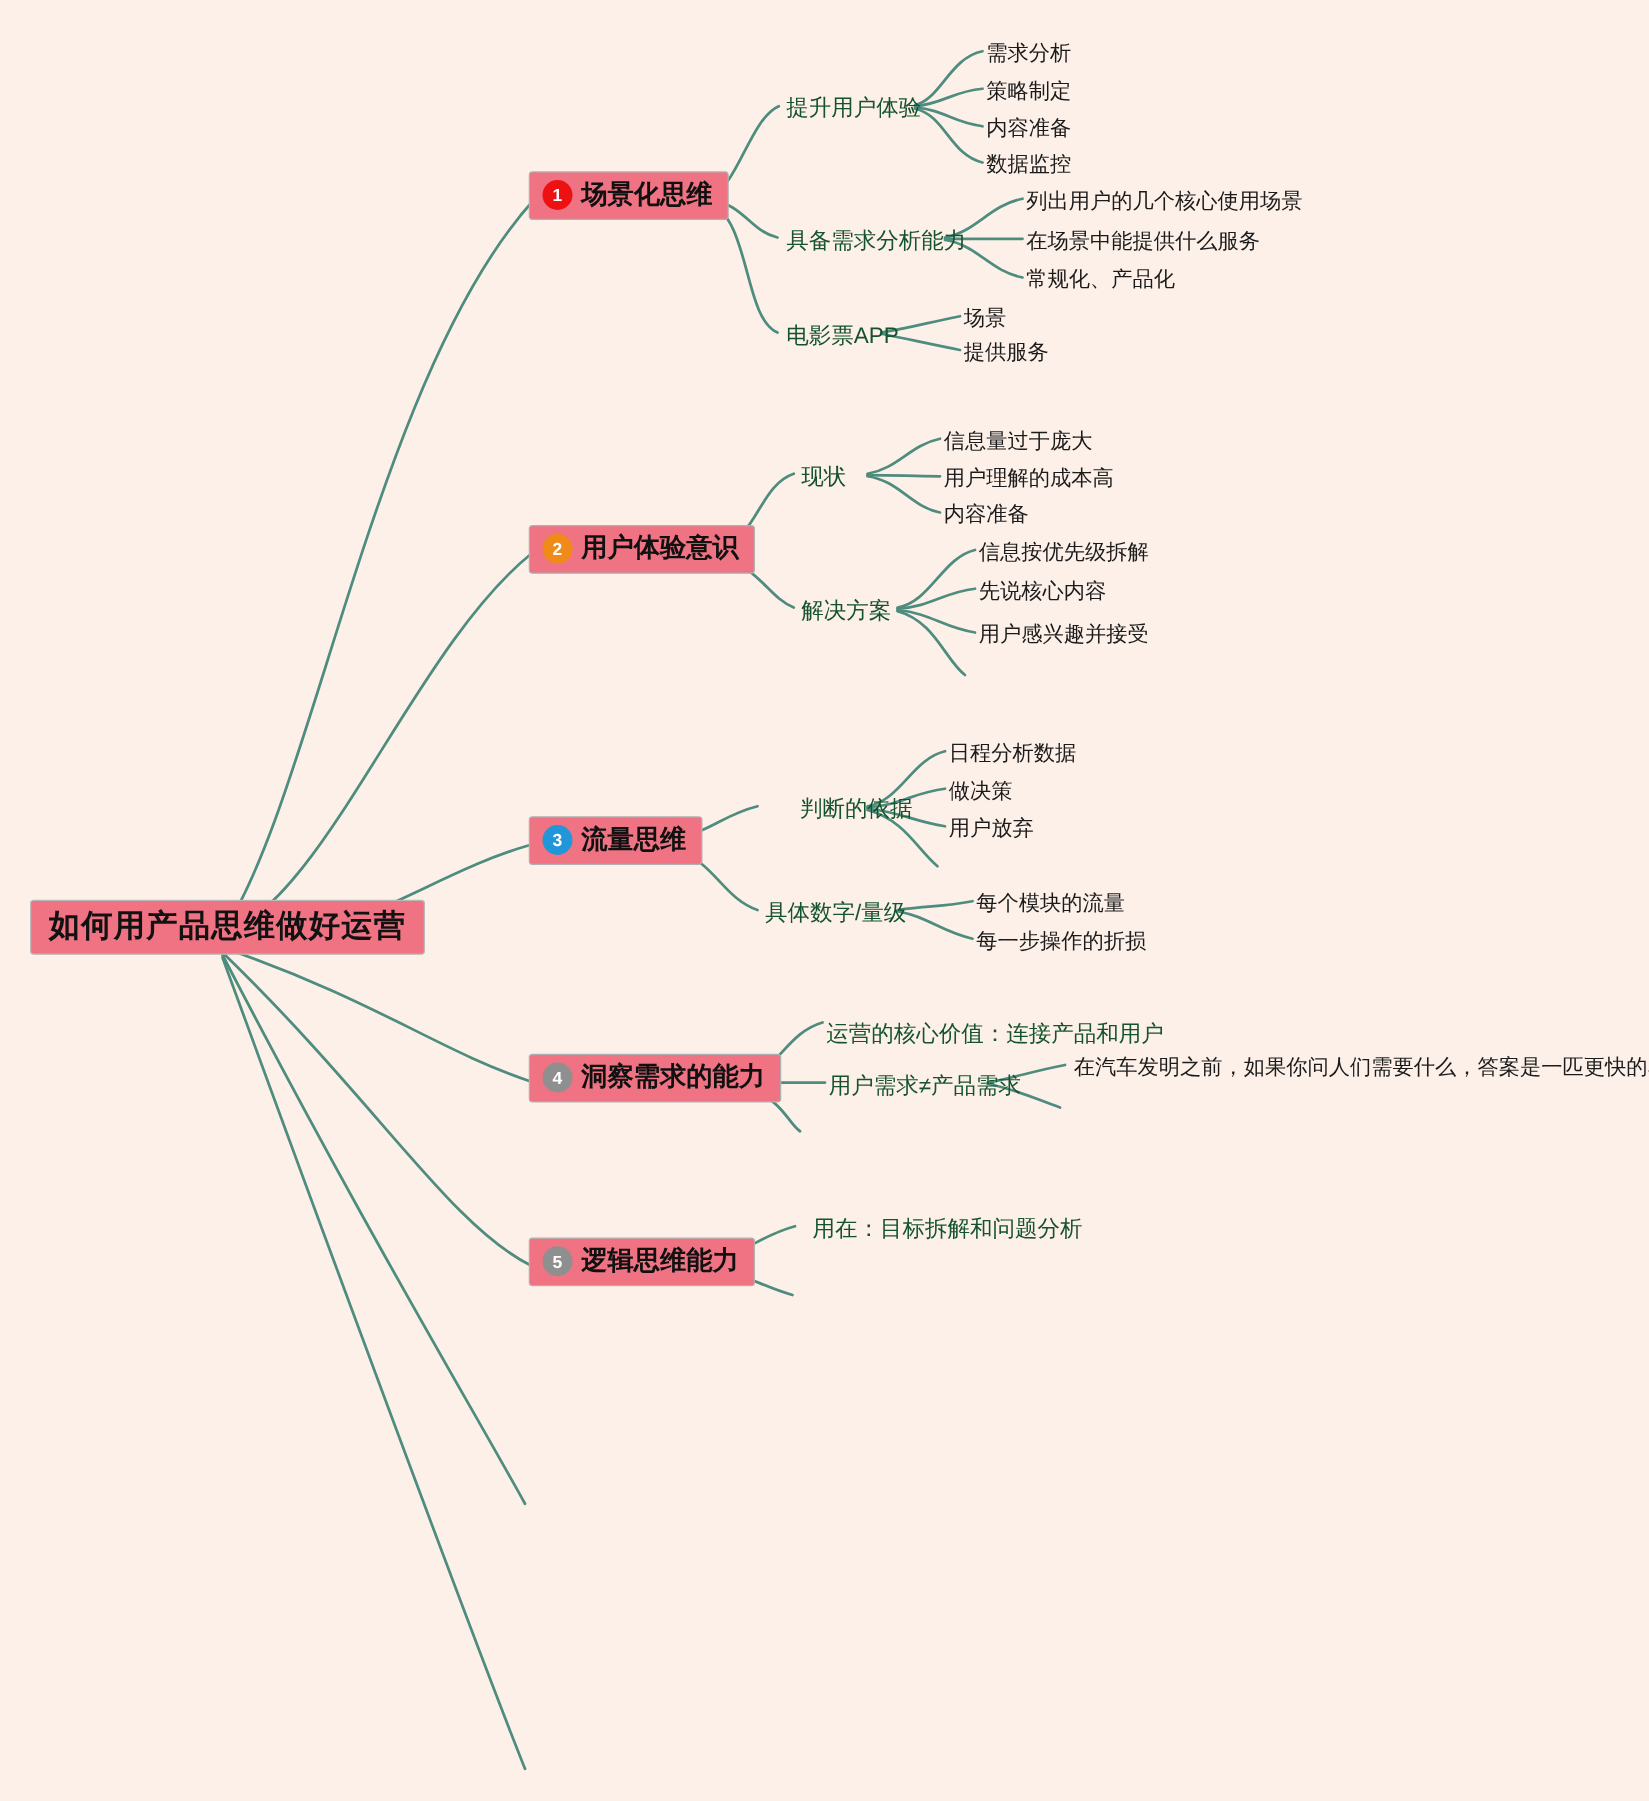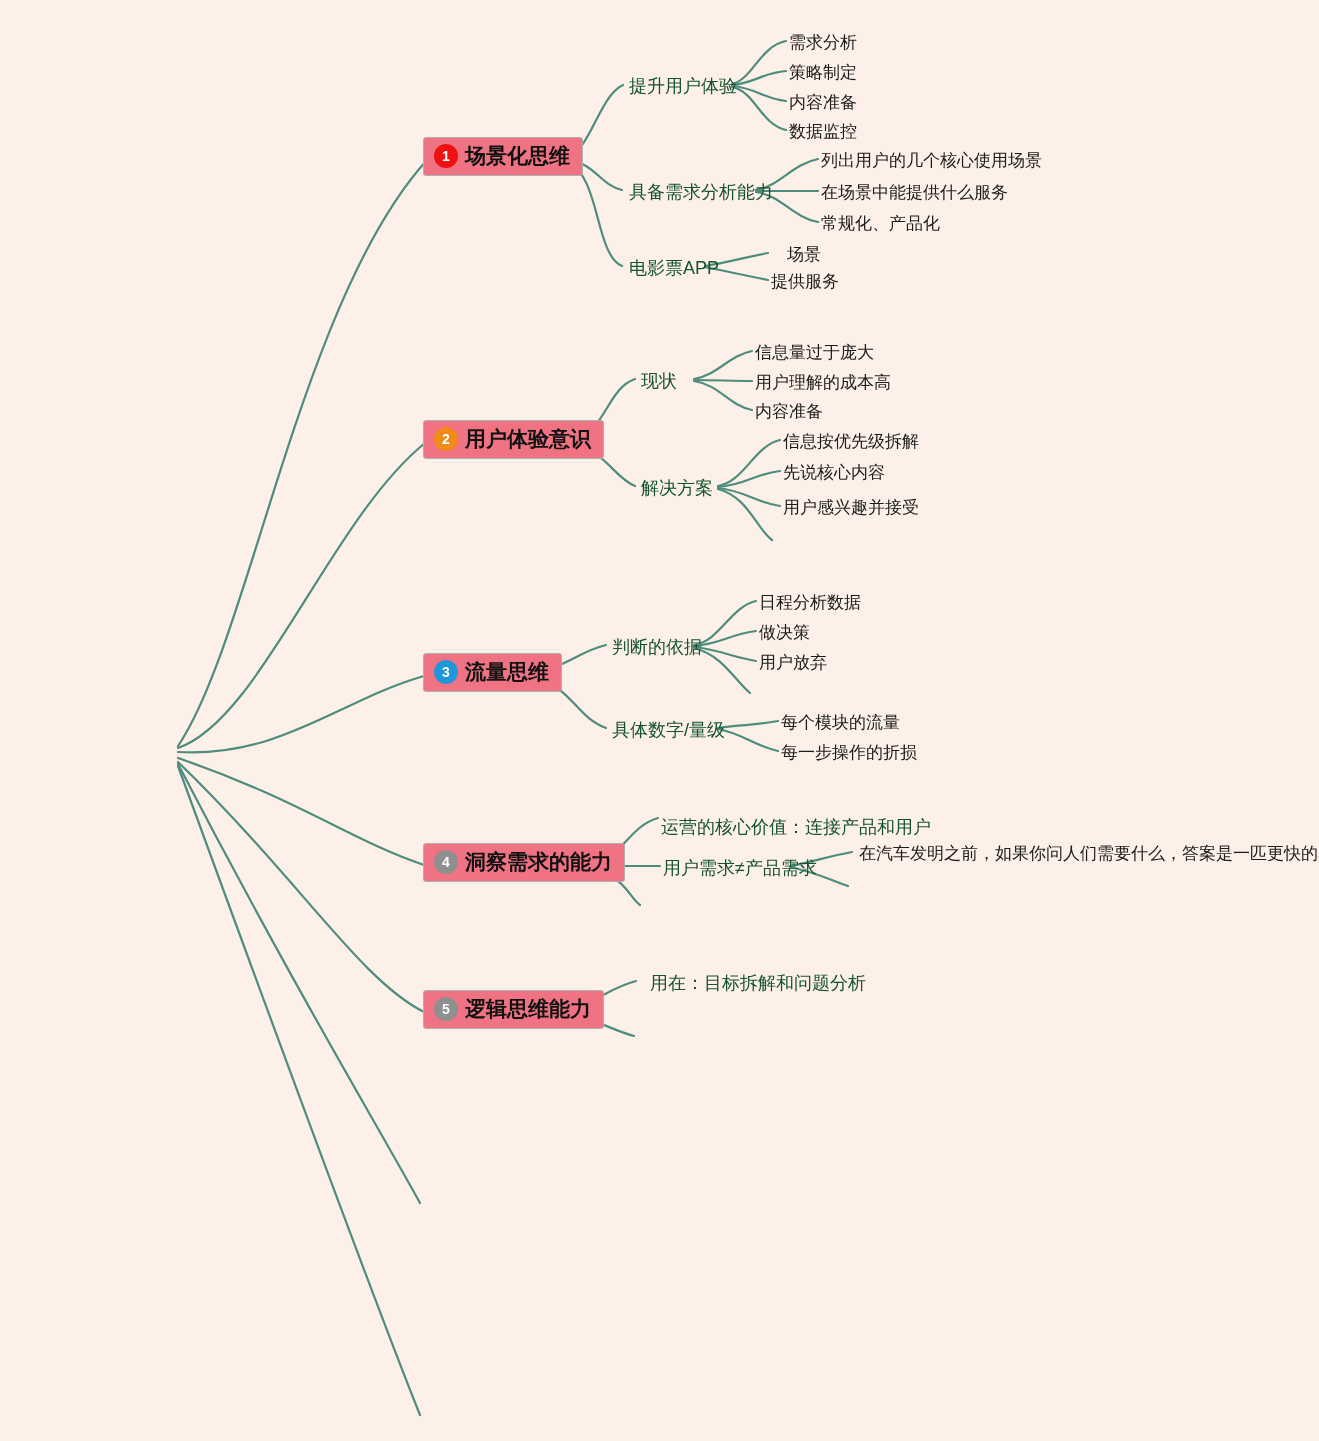--- a/index.html
+++ b/index.html
@@ -114,20 +114,23 @@
     <path d="M600,866 C626,866 640,866 660,866" stroke="#4e8c7e"></path>
     <path d="M600,872 C626,880 630,898 640,905" stroke="#4e8c7e"></path>
 
     <path d="M790,866 C812,862 826,857 852,852" stroke="#4e8c7e"></path>
     <path d="M790,867 C814,872 826,878 848,886" stroke="#4e8c7e"></path>
 
     <path d="M576,1006 C600,1000 610,988 636,981" stroke="#4e8c7e"></path>
     <path d="M576,1016 C602,1022 612,1030 634,1036" stroke="#4e8c7e"></path>
   </svg>
 
+  <div class="node root" style="left:24px;top:742px;transform:translateY(-50%);">
+    <span>如何用产品思维做好运营</span>
+  </div>
 
   <div class="node l1" style="left:423px;top:137px;">
     <span class="badge" style="background: rgb(238, 17, 17);">1</span>
     <span>场景化思维</span>
   </div>
 
   <div class="node l2" style="left:629px;top:74px;">
     <span>提升用户体验</span>
   </div>
   <div class="node l3" style="left:789px;top:31px;">
@@ -152,21 +155,21 @@
   <div class="node l3" style="left:821px;top:181px;">
     <span>在场景中能提供什么服务</span>
   </div>
   <div class="node l3" style="left:821px;top:212px;">
     <span>常规化、产品化</span>
   </div>
 
   <div class="node l2" style="left:629px;top:256px;">
     <span>电影票APP</span>
   </div>
-  <div class="node l3" style="left:771px;top:243px;margin-left:16px;">
+  <div class="node l3" style="left:771px;top:243px;">
     <span>场景</span>
   </div>
   <div class="node l3" style="left:771px;top:270px;">
     <span>提供服务</span>
   </div>
 
   <div class="node l1" style="left:423px;top:420px;">
     <span class="badge" style="background: rgb(240, 138, 24);">2</span>
     <span>用户体验意识</span>
   </div>
@@ -195,21 +198,21 @@
   </div>
   <div class="node l3" style="left:783px;top:496px;">
     <span>用户感兴趣并接受</span>
   </div>
 
   <div class="node l1" style="left:423px;top:653px;">
     <span class="badge" style="background: rgb(33, 150, 217);">3</span>
     <span>流量思维</span>
   </div>
 
-  <div class="node l2" style="left:612px;top:635px;text-align:right;">
+  <div class="node l2" style="left:640px;top:635px;text-align:right;">
     <span>判断的依据</span>
   </div>
   <div class="node l3" style="left:759px;top:591px;">
     <span>日程分析数据</span>
   </div>
   <div class="node l3" style="left:759px;top:621px;">
     <span>做决策</span>
   </div>
   <div class="node l3" style="left:759px;top:651px;">
     <span>用户放弃</span>

